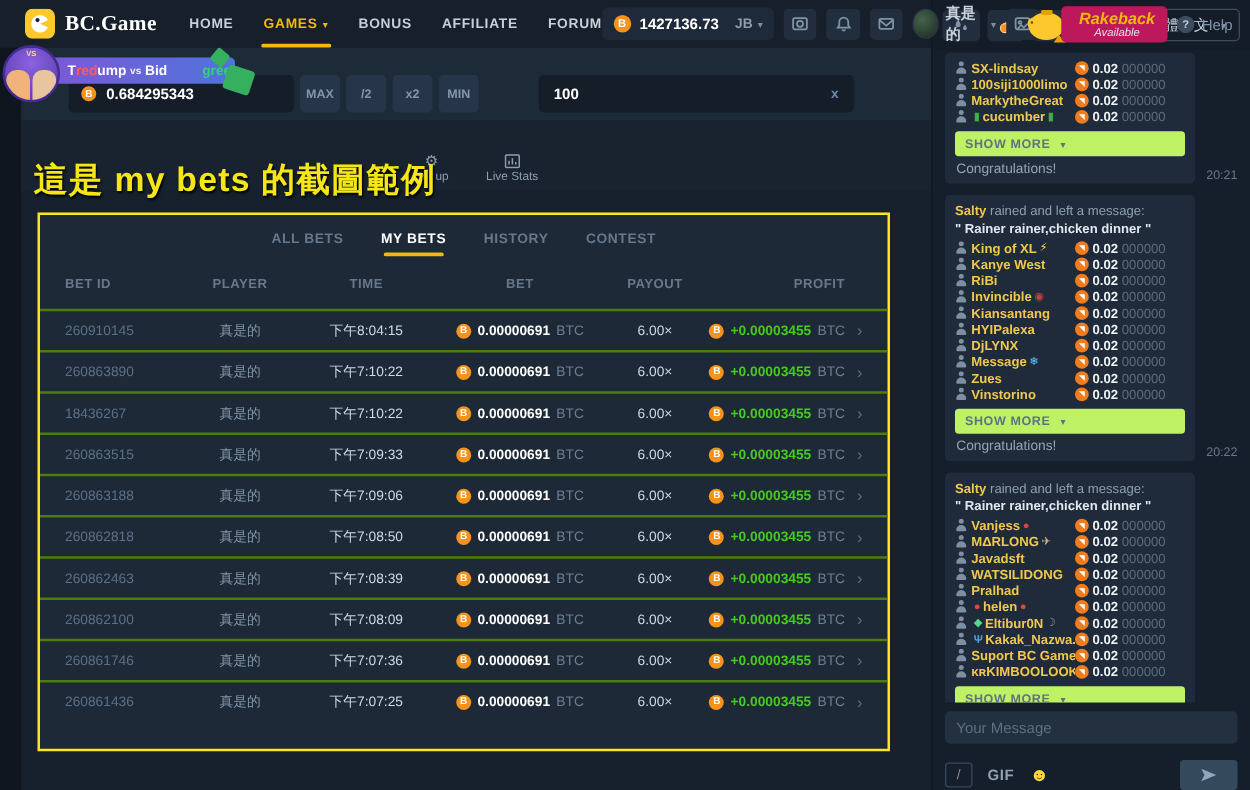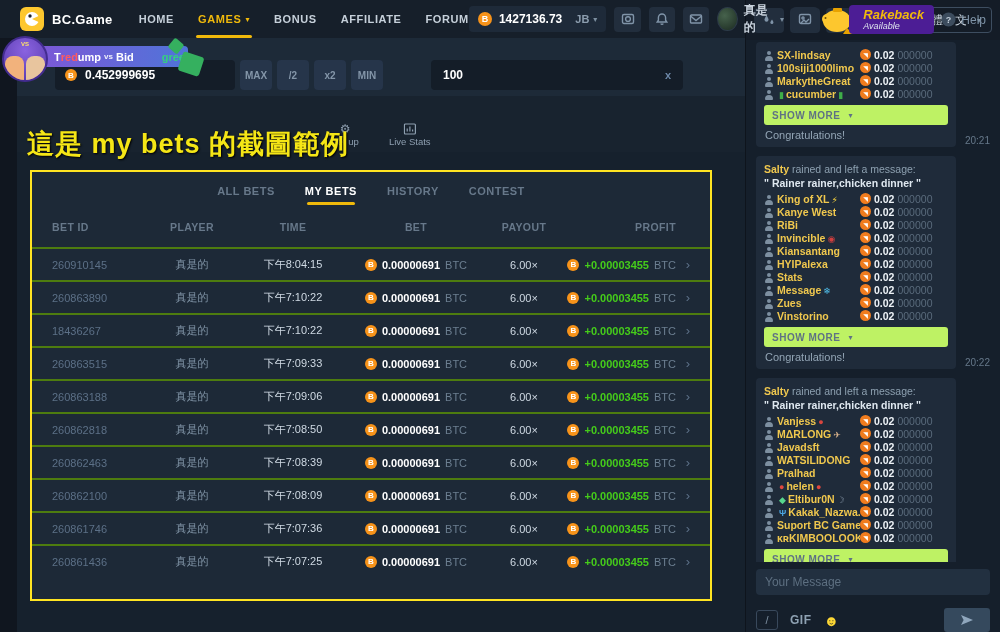--- a/index.html
+++ b/index.html
@@ -2,21 +2,21 @@
 <html><head>
 <meta charset="utf-8">
 <style>
   * { margin:0; padding:0; box-sizing:border-box; }
   html,body { width:1000px; height:632px; overflow:hidden; }
   body { position:relative; background:#16212d; font-family:"Liberation Sans","DejaVu Sans",sans-serif; color:#c6d0da; }
 
   
   .nav { position:absolute; top:0; left:0; width:745px; height:38px; background:#161f2a; display:flex; align-items:center; z-index:6; }
   .brand { display:flex; align-items:center; gap:8px; margin-left:20px; }
-  .brand-name { font-size:13px; font-weight:bold; color:#ffffff; letter-spacing:.3px; }
+  .brand-name { font-size:17px; font-weight:bold; color:#ffffff; letter-spacing:.3px;font-family:Liberation Serif, serif; }
   .nav-links { display:flex; align-items:center; gap:24px; margin-left:26px; height:38px; }
   .nav-link { position:relative; font-size:11px; font-weight:bold; letter-spacing:.6px; color:#c6d0da; cursor:pointer; display:flex; align-items:center; gap:4px; height:38px; }
   .nav-link.active { color:#f0b90b; }
   .nav-link.active::after { content:""; position:absolute; left:-2px; right:-2px; bottom:0; height:3px; background:#f0b90b; border-radius:2px; }
   .caret { font-size:8px; color:#7d8fa0; }
   .nav-link.active .caret { color:#f0b90b; }
   .nav-right { margin-left:auto; display:flex; align-items:center; gap:8px; margin-right:10px; }
   .balance-pill { display:flex; align-items:center; gap:7px; background:#1e2a39; border-radius:4px; height:26px; padding:0 9px; }
   .balance-amt { color:#fff; font-weight:bold; font-size:12px; }
   .balance-cur { color:#8c9dae; font-weight:bold; font-size:11px; display:flex; align-items:center; gap:4px; margin-left:6px; }
@@ -38,21 +38,21 @@
   .amt-val { color:#fff; font-weight:bold; font-size:12px; }
   .ctl-btn { width:32px; height:30px; background:#26354a; border-radius:4px; color:#8496a9; font-size:10px; font-weight:bold; display:flex; align-items:center; justify-content:center; margin-left:5px; cursor:pointer; }
   .payout-box { width:252px; height:30px; background:#141d28; border-radius:4px; display:flex; align-items:center; padding:0 12px; margin-left:48px; }
   .payout-val { color:#fff; font-weight:bold; font-size:12px; }
   .payout-x { margin-left:auto; color:#6d88a8; font-size:11px; font-weight:bold; }
   .mini-tools { position:absolute; bottom:5px; left:50%; transform:translateX(-50%); display:flex; gap:30px; }
   .mini-tool { display:flex; flex-direction:column; align-items:center; gap:1px; color:#8e9fb0; font-size:9.5px; cursor:pointer; }
   .gear-glyph { font-size:12px; line-height:12px; color:#8e9fb0; }
 
   .rakeback { position:absolute; top:2px; right:66px; display:flex; align-items:center; z-index:7; cursor:pointer; }
-  .rk-text { background:#4c1d95; border-radius:4px; padding:3px 10px 3px 14px; margin-left:-10px; font-style:italic; }
+  .rk-text { background:#be185d; border-radius:4px; padding:3px 10px 3px 14px; margin-left:-10px; font-style:italic; text-align:center; }
   .rk-1 { color:#f0b90b; font-weight:bold; font-size:13px; line-height:13px; }
   .rk-2 { color:#dfe6ee; font-size:9px; line-height:10px; }
   .help { position:absolute; top:12px; right:14px; display:flex; align-items:center; gap:5px; color:#7e93a7; font-size:12px; z-index:7; cursor:pointer; }
 
   
   .vs-banner { position:absolute; left:2px; top:36px; width:210px; height:52px; z-index:8; cursor:pointer; }
   .vs-ribbon { position:absolute; left:30px; top:10px; width:156px; height:21px; background:linear-gradient(90deg,#7e57d6,#4f74d9); border-radius:4px; display:flex; align-items:center; padding-left:22px; color:#fff; font-size:11px; font-weight:bold; }
   .vs-tail { position:absolute; left:178px; top:18px; width:22px; height:20px; background:#35b05f; border-radius:3px; transform:rotate(18deg); }
   .vs-tail2 { position:absolute; left:168px; top:4px; width:12px; height:12px; background:#35b05f; border-radius:2px; transform:rotate(40deg); }
   .vs-circle { position:absolute; left:0; top:0; width:46px; height:46px; border-radius:50%; background:radial-gradient(circle at 50% 30%, #8a63e0, #5336a8); border:2px solid #432c8f; display:flex; align-items:flex-end; justify-content:center; overflow:hidden; }
@@ -92,21 +92,21 @@
   .chat-head { height:40px; flex:none; display:flex; align-items:center; gap:6px; padding:0 8px; background:#141c27; }
   .lang-btn { margin-left:auto; border:1px solid #3d4d60; border-radius:4px; height:26px; padding:0 10px; color:#cdd7e1; font-size:12px; display:flex; align-items:center; gap:10px; cursor:pointer; }
   .chat-msgs { flex:1; overflow:hidden; padding:2px 10px 0; }
   .msg-wrap { position:relative; margin-bottom:9px; }
   .msg-card { background:#1f2b3a; border-radius:4px; padding:6px 8px 5px; margin-right:34px; }
   .msg-ts { position:absolute; right:0; bottom:1px; color:#66788a; font-size:10px; }
   .msg-head { font-size:10.5px; color:#8da0b0; margin:1px 0 2px; }
   .msg-user-hl { color:#f0c84e; font-weight:bold; }
   .msg-quote { color:#dfe8f0; font-weight:bold; font-size:10.5px; margin:0 0 3px; }
   .u-row { display:flex; align-items:center; height:13px; font-size:10.5px; font-weight:bold; }
-  .u-left { display:flex; align-items:flex-end; flex:1; min-width:0; white-space:nowrap; overflow:hidden; }
+  .u-left { display:flex; align-items:flex-start; flex:1; min-width:0; white-space:nowrap; overflow:hidden; }
   .u-name { color:#f0c84e; }
   .deco { font-size:9px; margin:0 2px; }
   .u-amt { display:flex; align-items:center; gap:3px; flex:none; width:88px; }
   .amt-b { color:#eef3f7; } .amt-d { color:#5a6b7c; font-weight:normal; }
   .person { position:relative; width:9px; height:10px; display:inline-block; margin-right:4px; flex:none; }
   .person::before { content:""; position:absolute; top:0; left:2.5px; width:4px; height:4px; border-radius:50%; background:#7d8fa0; }
   .person::after { content:""; position:absolute; bottom:0; left:.5px; width:8px; height:4.5px; border-radius:4px 4px 1px 1px; background:#7d8fa0; }
   .coin-c { display:inline-flex; width:11px; height:11px; border-radius:50%; background:#f07c1e; color:#fff; align-items:center; justify-content:center; flex:none; }
   .coin-c::after { content:"◥"; font-size:6px; }
   .show-more { background:#bef264; border-radius:3px; height:20px; margin:5px 0 4px; display:flex; align-items:center; padding:0 8px; color:#5f7284; font-size:10px; font-weight:bold; letter-spacing:.5px; cursor:pointer; }
@@ -194,21 +194,21 @@
     </div>
   </div>
 </div>
 
 <div class="left-rail"></div>
 <div class="game-panel">
   <div class="sub"></div>
   <div class="controls">
     <div class="amt-box">
       <span class="coin small"></span>
-      <span class="amt-val">0.452999695</span>
+      <span class="amt-val">0.684295343</span>
     </div>
     <span id="ctl-btns" style="display:flex">
         <div class="ctl-btn">MAX</div>
         <div class="ctl-btn">/2</div>
         <div class="ctl-btn">x2</div>
         <div class="ctl-btn">MIN</div>
       </span>
     <div class="payout-box">
       <span class="payout-val">100</span>
       <span class="payout-x">x</span>
@@ -611,21 +611,21 @@
             </span>
             <span class="u-amt">
               <span class="coin-c"></span>
               <span class="amt-b">0.02</span>
               <span class="amt-d">000000</span>
             </span>
           </div>
           <div class="u-row">
             <span class="u-left">
               <span class="person"></span>
-              <span class="u-name">Stats</span>
+              <span class="u-name">DjLYNX</span>
             </span>
             <span class="u-amt">
               <span class="coin-c"></span>
               <span class="amt-b">0.02</span>
               <span class="amt-d">000000</span>
             </span>
           </div>
           <div class="u-row">
             <span class="u-left">
               <span class="person"></span>

